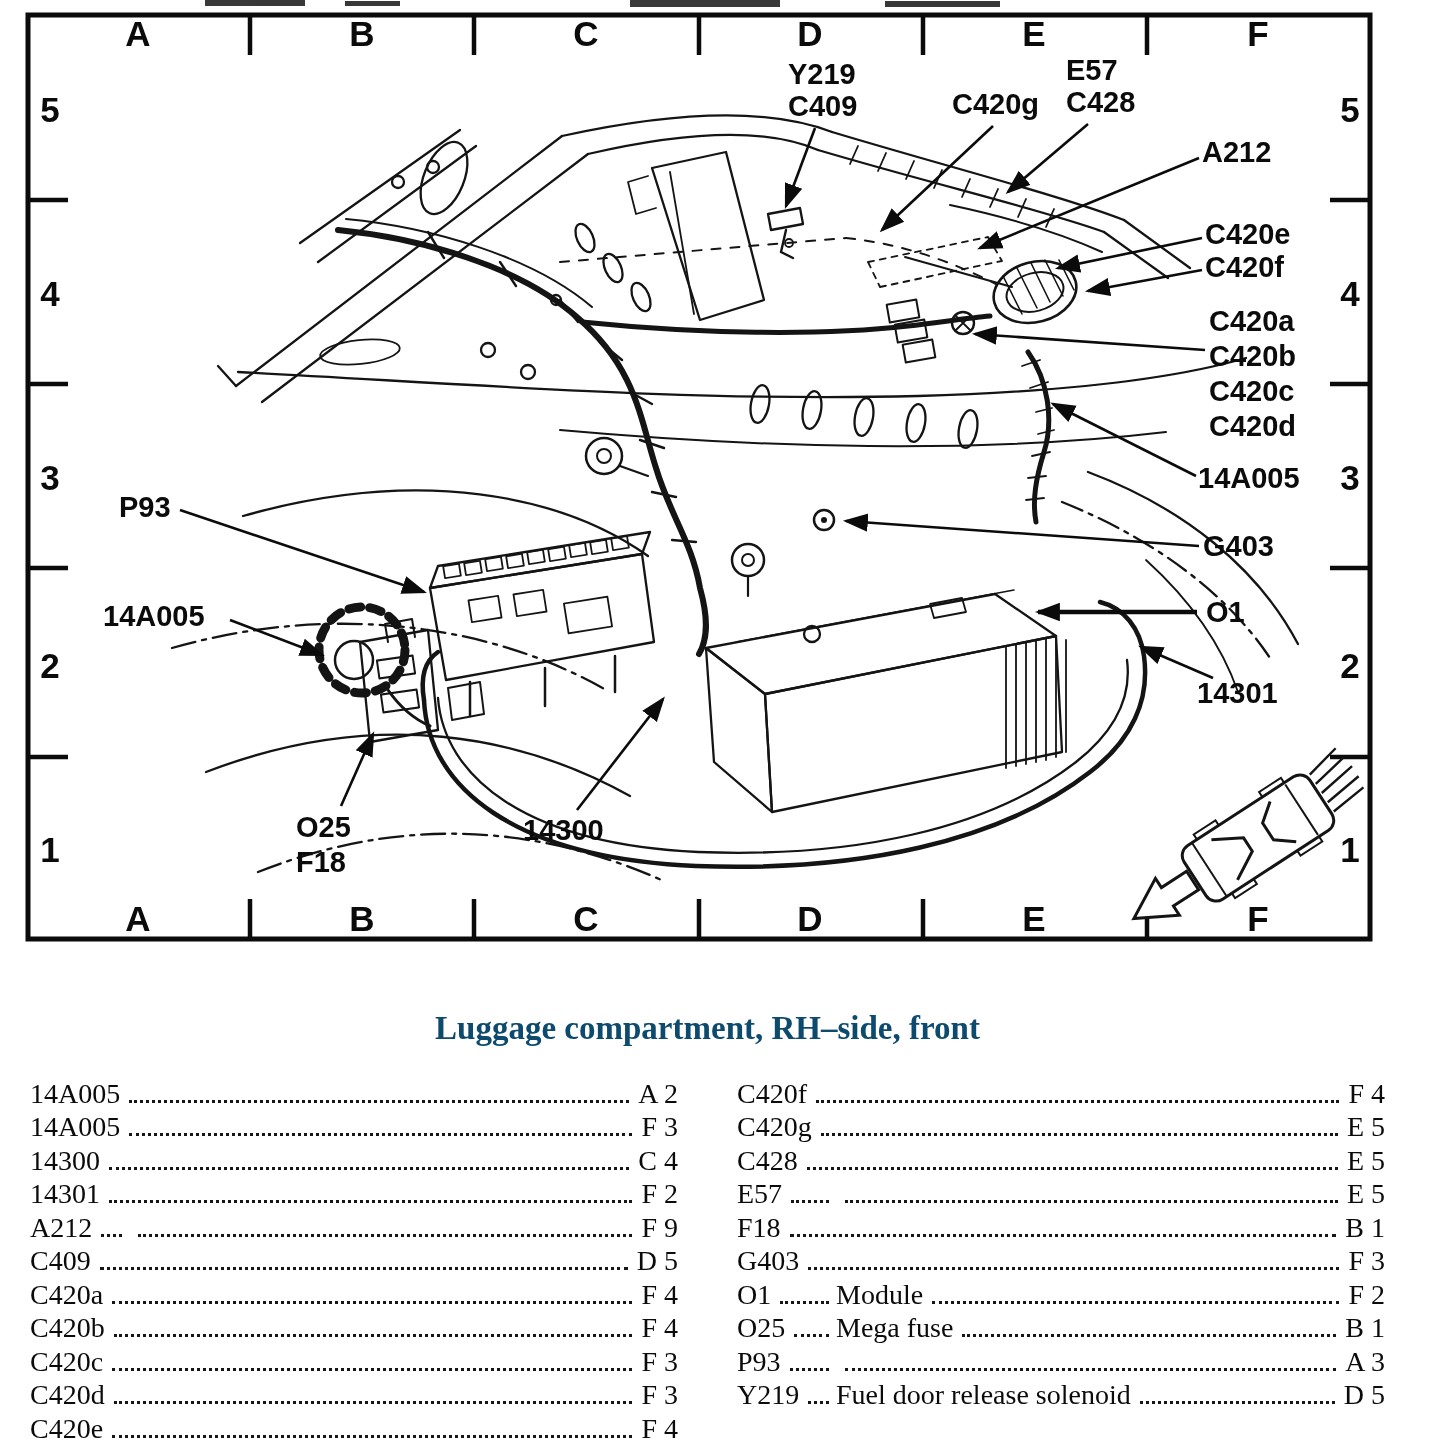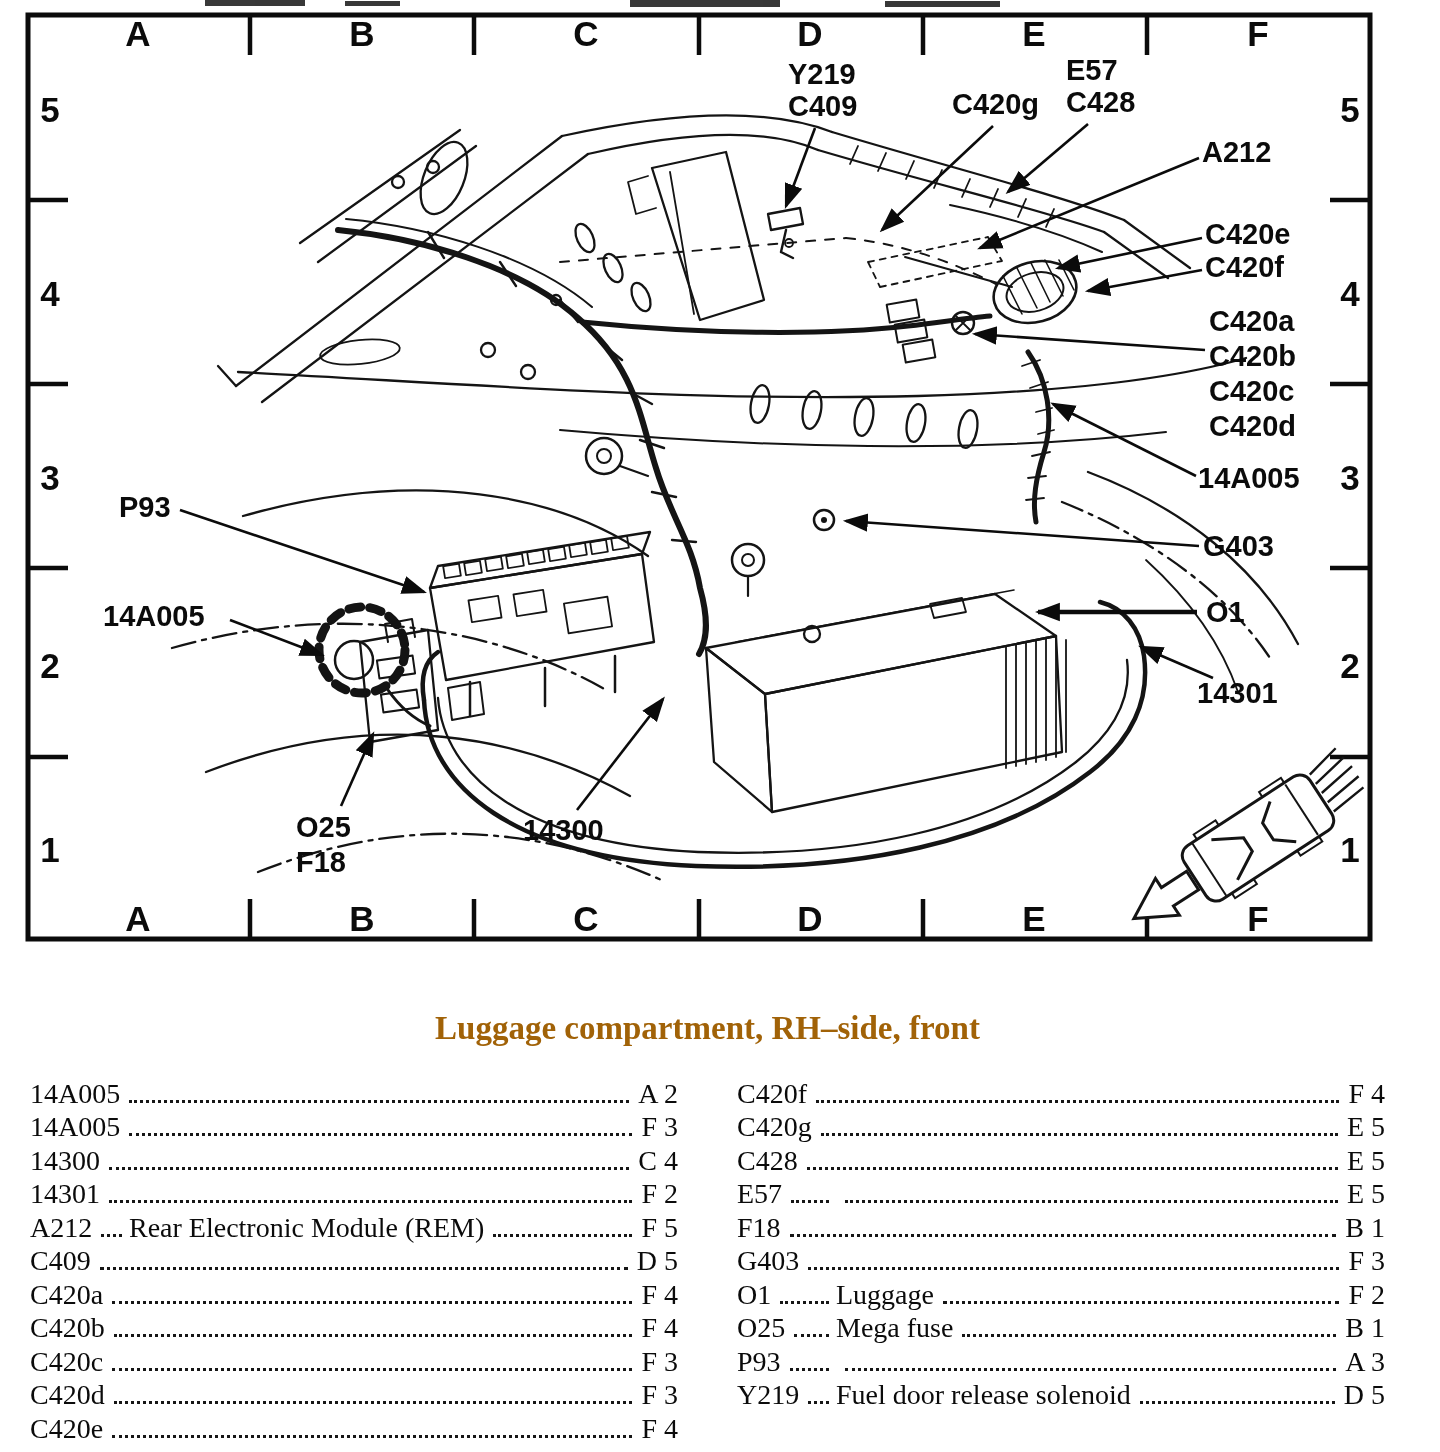--- a/index.html
+++ b/index.html
@@ -9,21 +9,21 @@
   
   .glab{position:absolute;width:44px;text-align:center;
         font:700 35px/36px "Liberation Sans",sans-serif;color:#0b0b0b;}
   
   .callout{position:absolute;font:700 29px/32px "Liberation Sans",sans-serif;
            color:#0b0b0b;white-space:nowrap;}
   .callout span{display:block;}
   .callout.wide span{line-height:35px;}
   
   .caption{position:absolute;left:0;top:1010px;width:1415px;text-align:center;
-           font:700 33px "Liberation Serif",serif;color:#a16207;}
+           font:700 33px "Liberation Serif",serif;color:#0c4a6e;}
   .icol{position:absolute;top:1076px;width:648px;}
   .icol.left{left:30px;}
   .icol.right{left:737px;}
   .irow{display:flex;align-items:flex-end;height:33.5px;
         font-family:"Liberation Serif",serif;font-size:28px;color:#0b0b0b;}
   .code,.desc,.loc{white-space:pre;flex:0 0 auto;}
   .codebox{display:flex;align-items:flex-end;width:99px;flex:0 0 auto;}
   .mdots{flex:1 1 auto;border-bottom:3.5px dotted #161616;margin:0 7px 7px 9px;}
   .dots{flex:1 1 auto;border-bottom:3.5px dotted #161616;margin:0 5px 7px 9px;}
   .loc{margin-left:4px;text-align:right;}
@@ -323,23 +323,22 @@
     <div class="irow">
       <span class="code">14301</span>
       <span class="dots"></span>
       <span class="loc">F 2</span>
     </div>
     <div class="irow">
       <span class="codebox">
           <span class="code">A212</span>
           <span class="mdots"></span>
         </span>
-      <span class="desc">Rear Electronic Module (REM)</span>
-      <span class="dots"></span>
-      <span class="loc">F 5</span>
+      <span class="dots"></span>
+      <span class="loc">F 9</span>
     </div>
     <div class="irow">
       <span class="code">C409</span>
       <span class="dots"></span>
       <span class="loc">D 5</span>
     </div>
     <div class="irow">
       <span class="code">C420a</span>
       <span class="dots"></span>
       <span class="loc">F 4</span>
@@ -398,21 +397,21 @@
     <div class="irow">
       <span class="code">G403</span>
       <span class="dots"></span>
       <span class="loc">F 3</span>
     </div>
     <div class="irow">
       <span class="codebox">
           <span class="code">O1</span>
           <span class="mdots"></span>
         </span>
-      <span class="desc">Luggage</span>
+      <span class="desc">Module</span>
       <span class="dots"></span>
       <span class="loc">F 2</span>
     </div>
     <div class="irow">
       <span class="codebox">
           <span class="code">O25</span>
           <span class="mdots"></span>
         </span>
       <span class="desc">Mega fuse</span>
       <span class="dots"></span>

